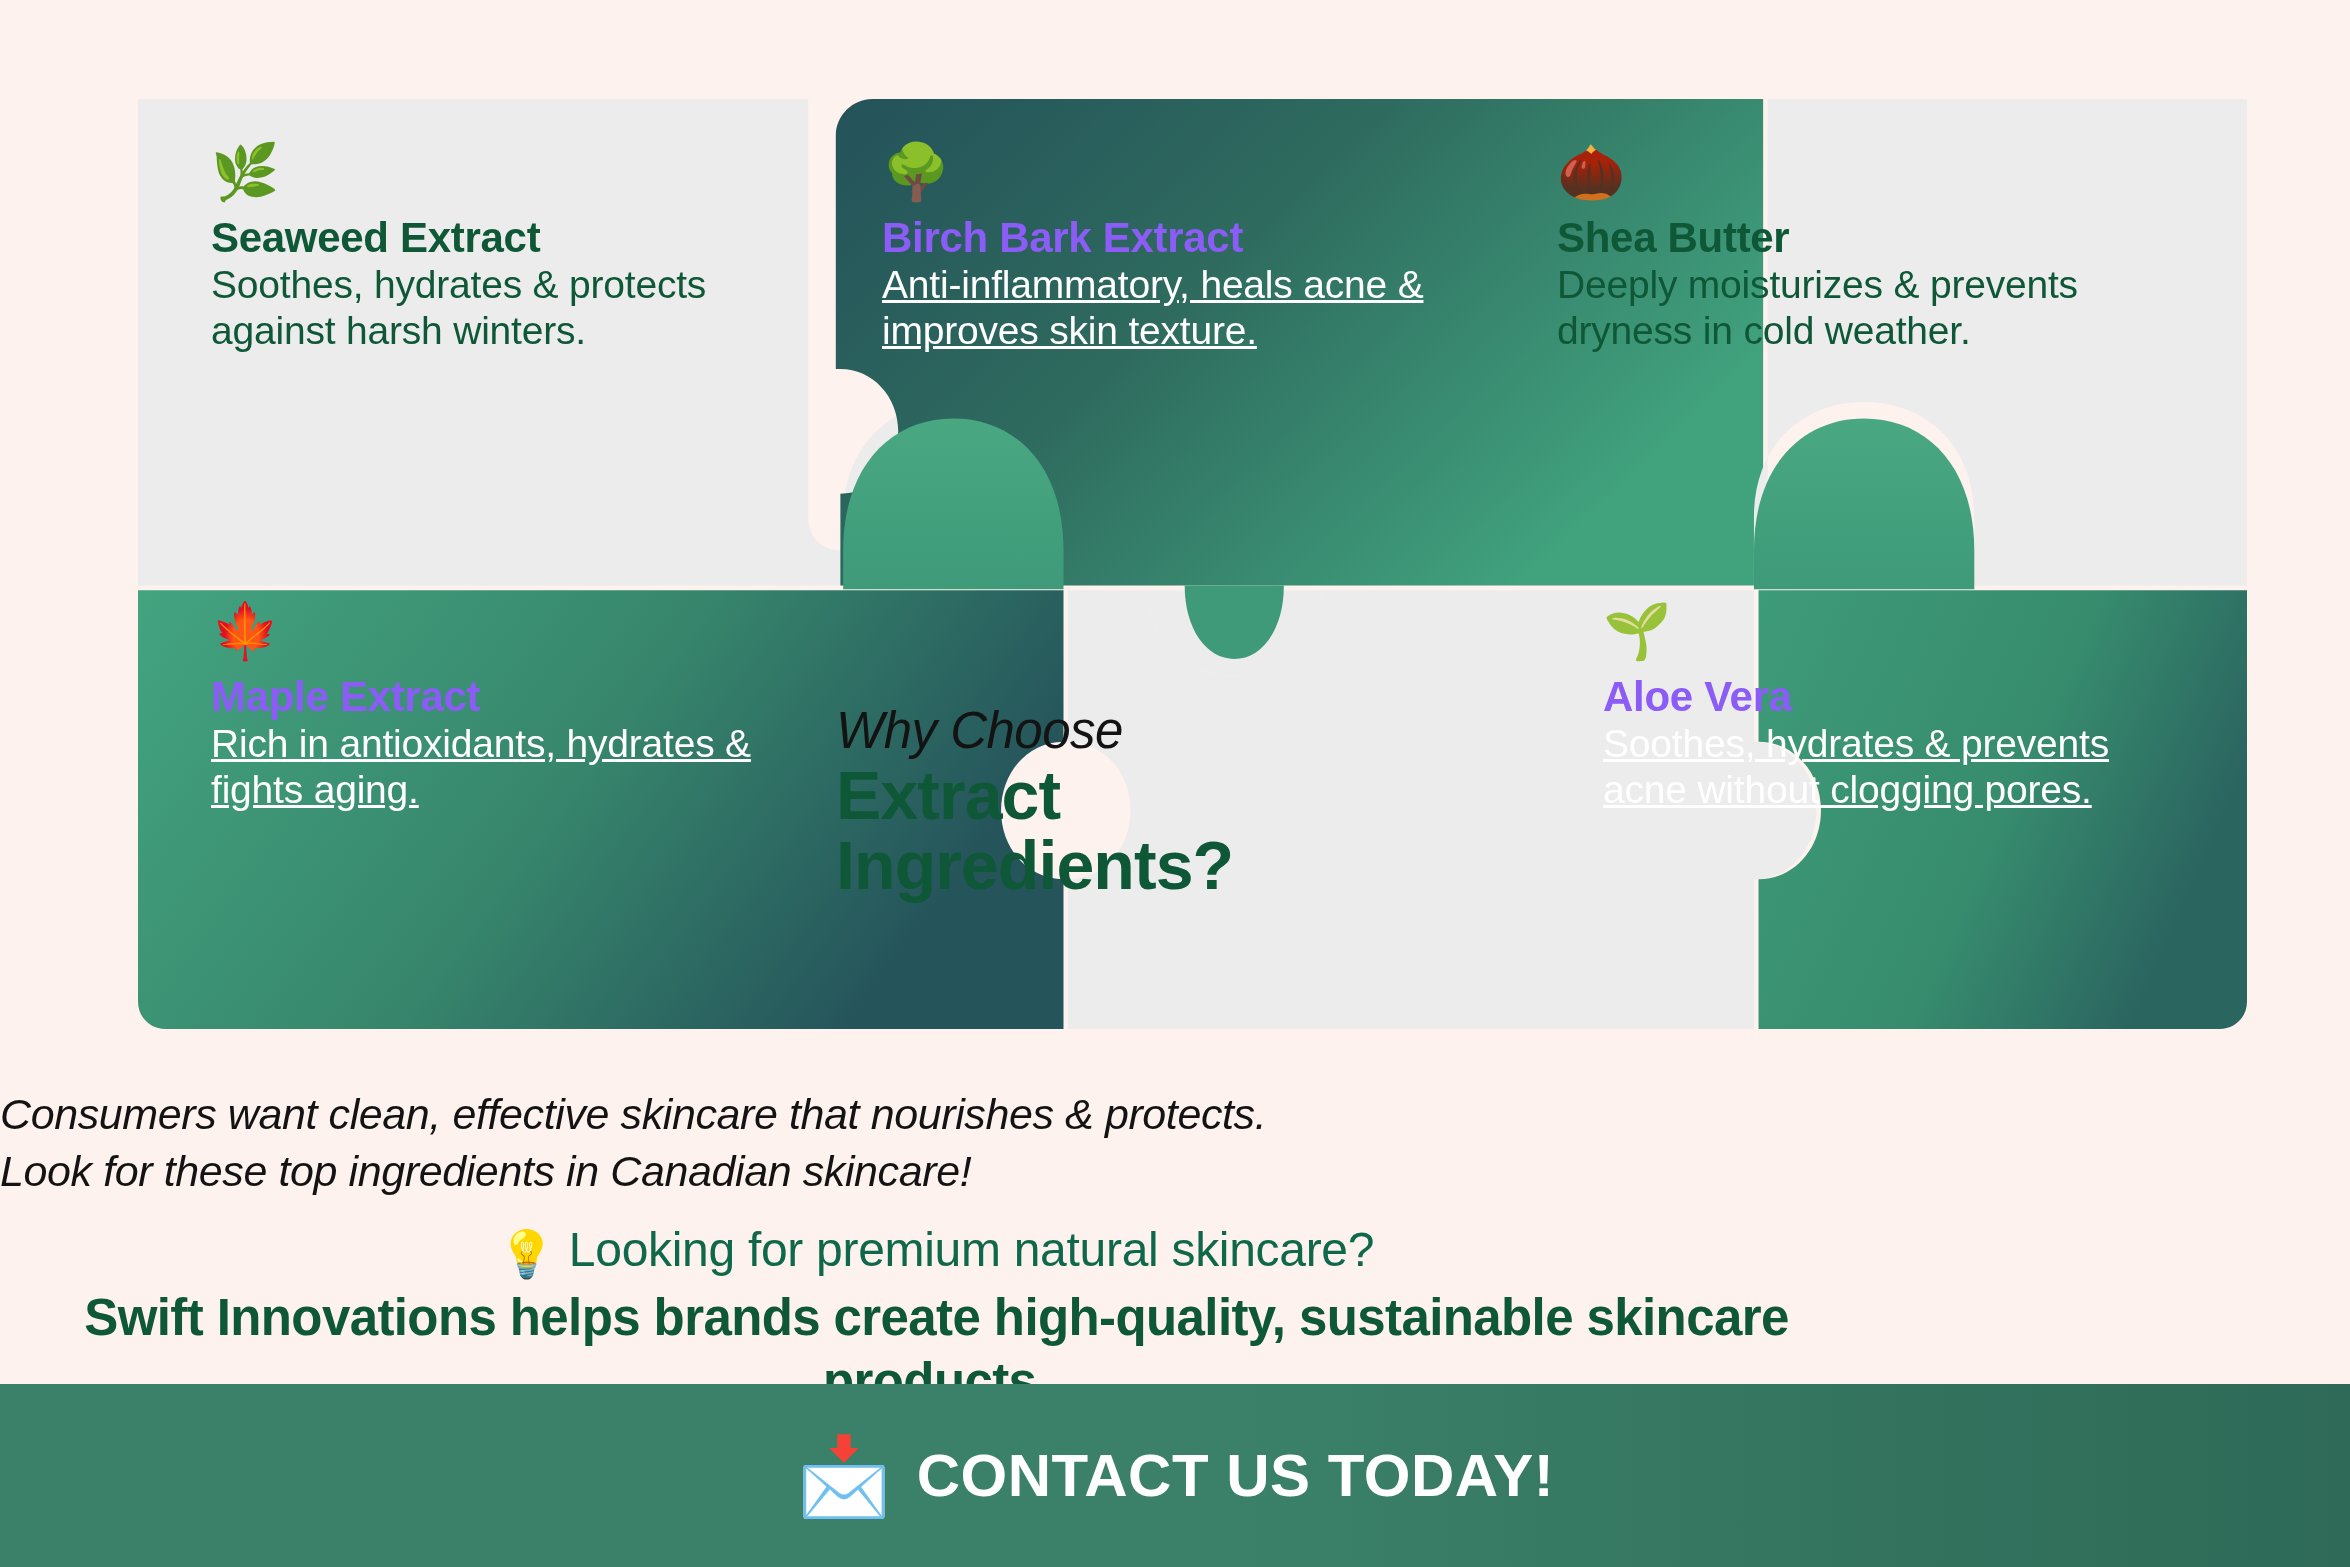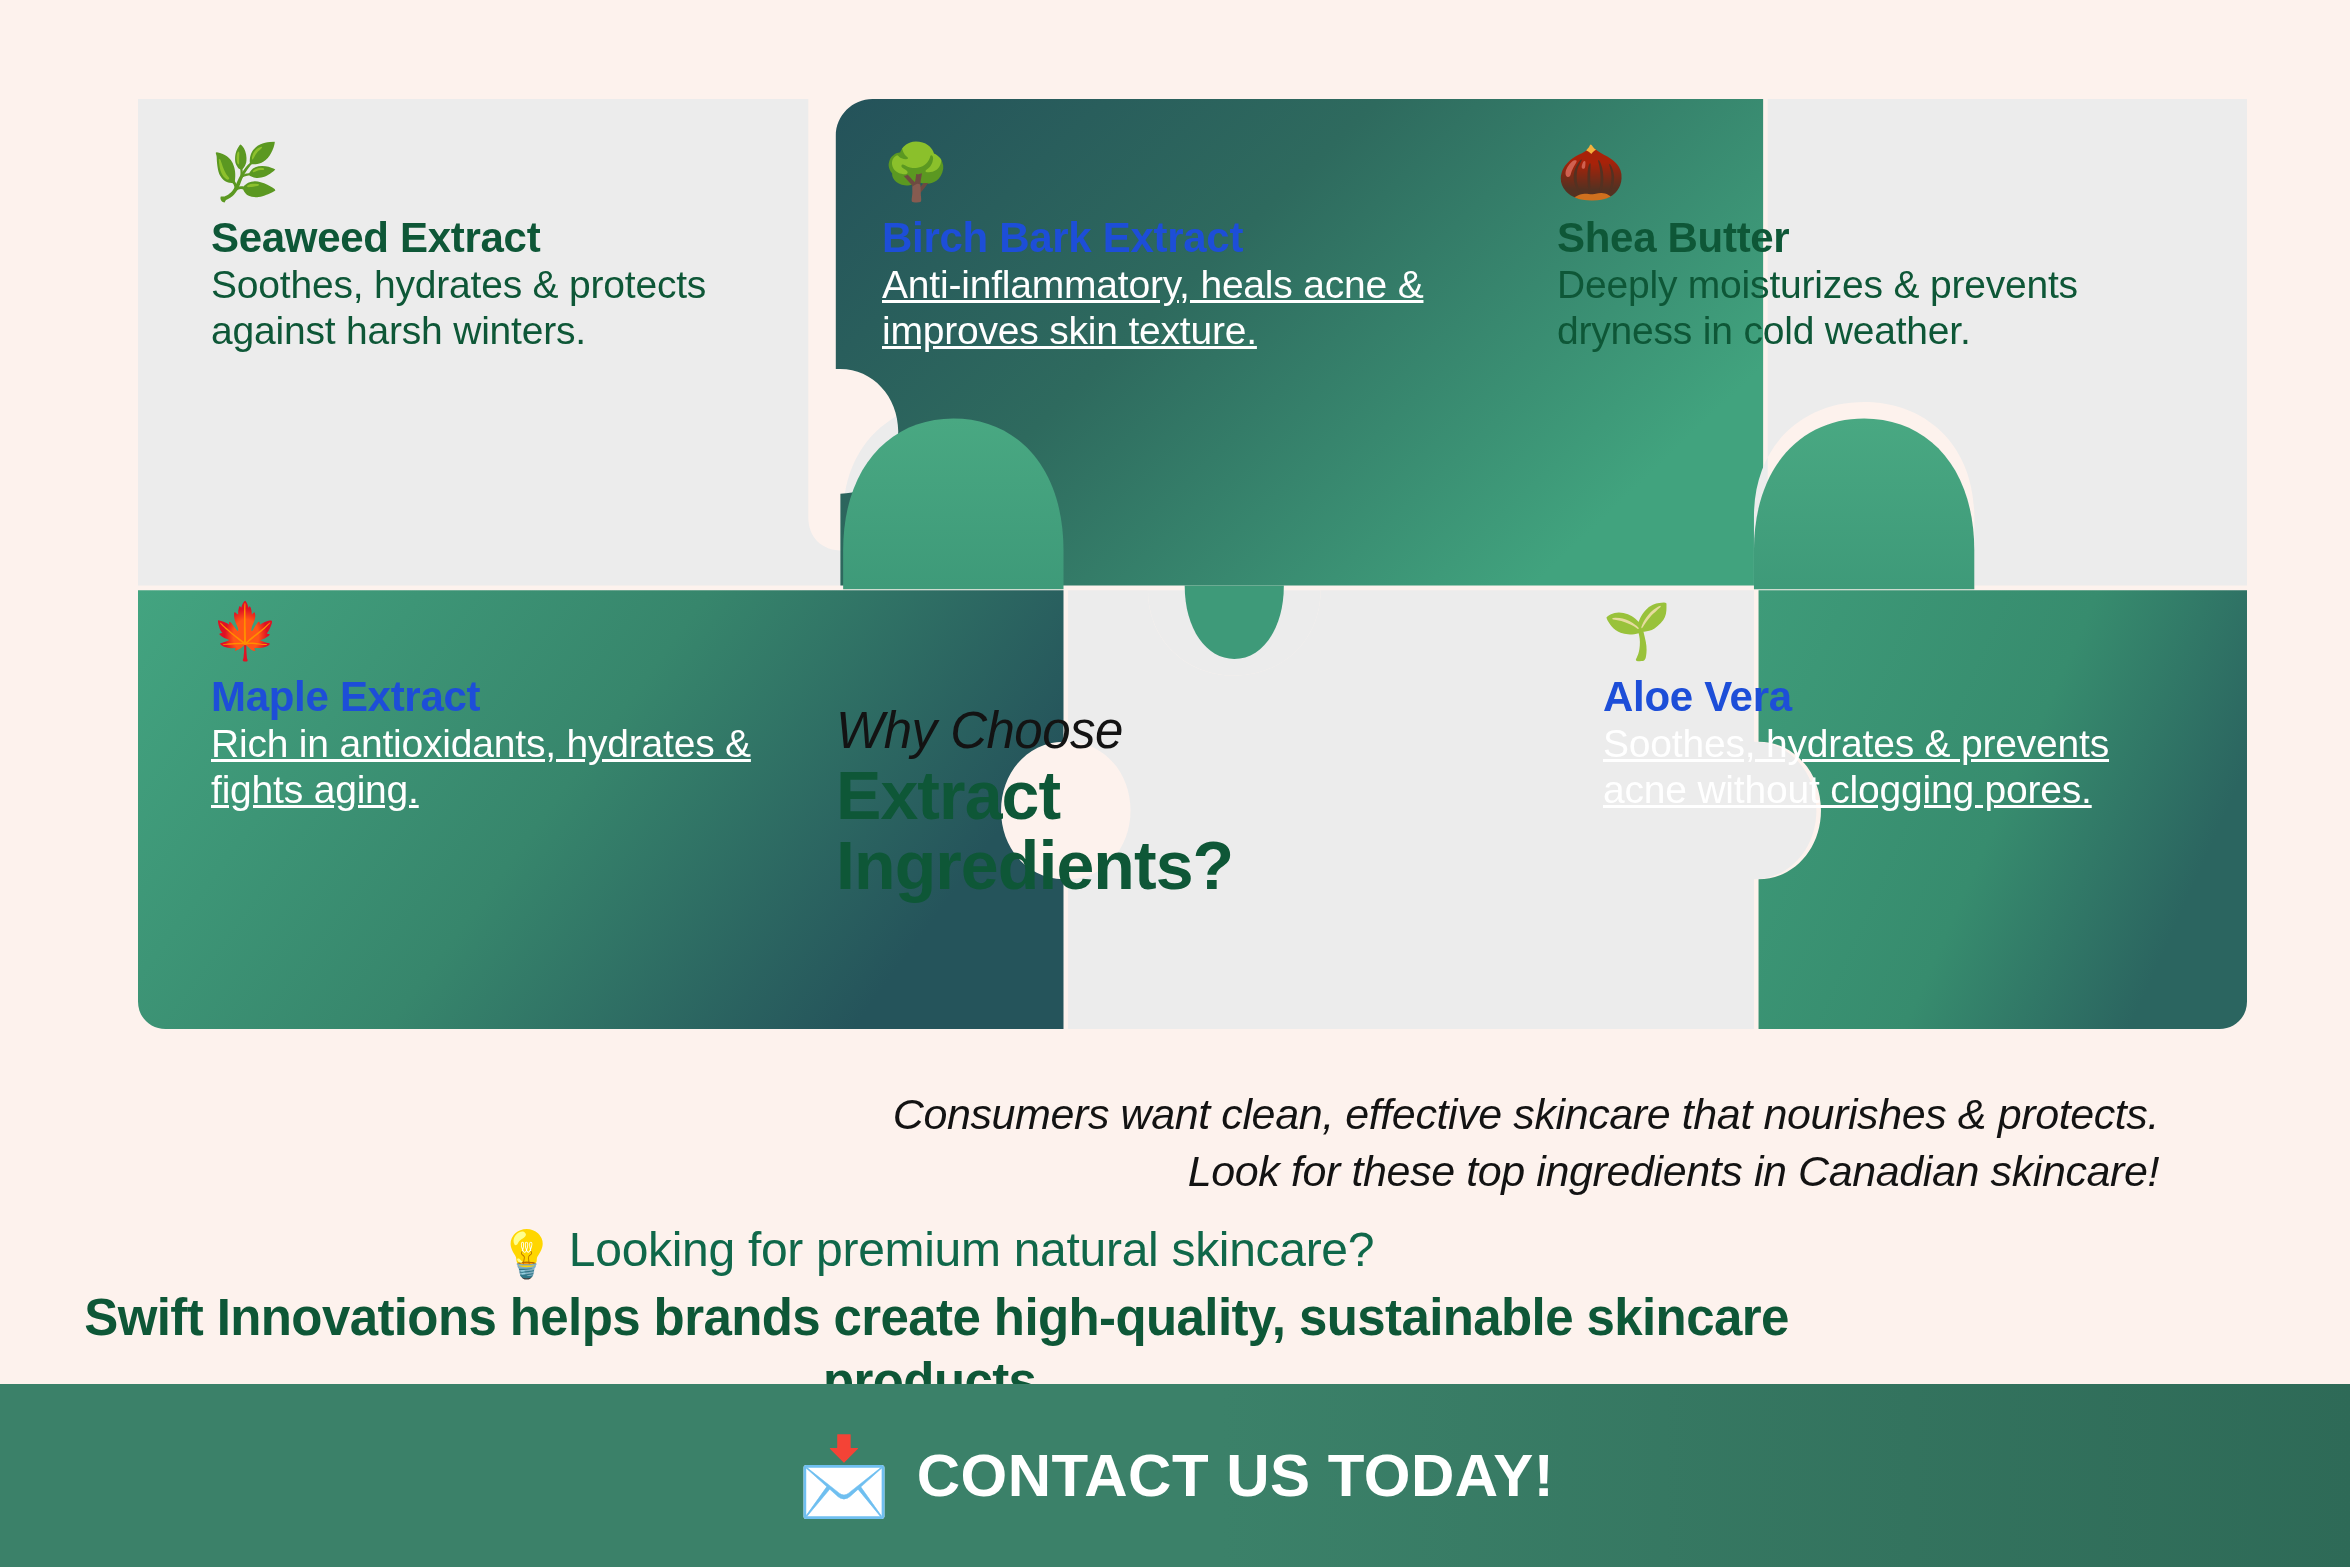--- a/index.html
+++ b/index.html
@@ -58,21 +58,21 @@
     letter-spacing: -0.3px;
   }
   .piece-desc {
     font-size: 39px;
     line-height: 1.16;
     margin: 0;
     letter-spacing: -0.2px;
   }
   .on-light .piece-title { color: #0E5737; }
   .on-light .piece-desc  { color: #0E5737; }
-  .on-dark  .piece-title { color: #1d4ed8; }
+  .on-dark  .piece-title { color: #8b5cf6; }
   .on-dark  .piece-desc  { color: #FFFFFF; text-decoration: underline; }
 
   
   #cell-seaweed { left: 73px;   top: 46px;  width: 569px; }
   #cell-birch   { left: 744px;  top: 46px;  width: 569px; }
   #cell-shea    { left: 1419px; top: 46px;  width: 588px; }
   #cell-maple   { left: 73px;   top: 505px; width: 551px; }
   #cell-aloe    { left: 1465px; top: 505px; width: 569px; }
 
   
@@ -101,21 +101,21 @@
     margin: 0;
     letter-spacing: -0.9px;
   }
 
   
   #tagline {
     position: absolute;
     left: 0;
     top: 1086px;
     width: 2159px;
-    text-align: right;
+    text-align: left;
     font-style: italic;
     font-size: 43px;
     line-height: 1.32;
     color: #131313;
     letter-spacing: -0.4px;
   }
   #tagline div { white-space: nowrap; }
 
   #cta-block {
     position: absolute;

